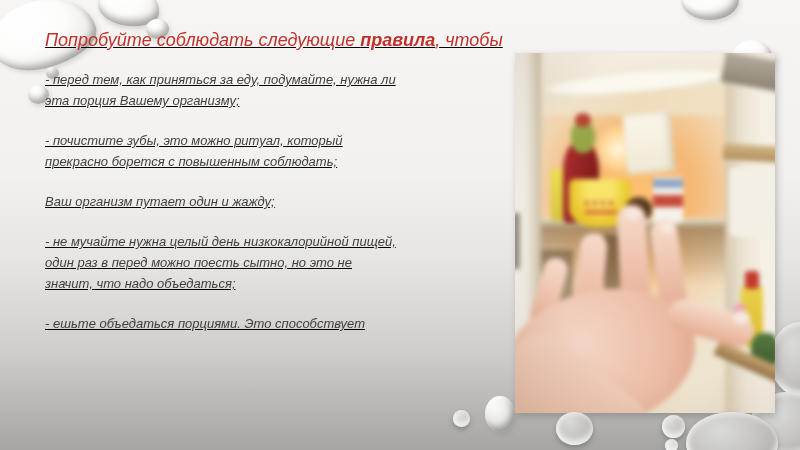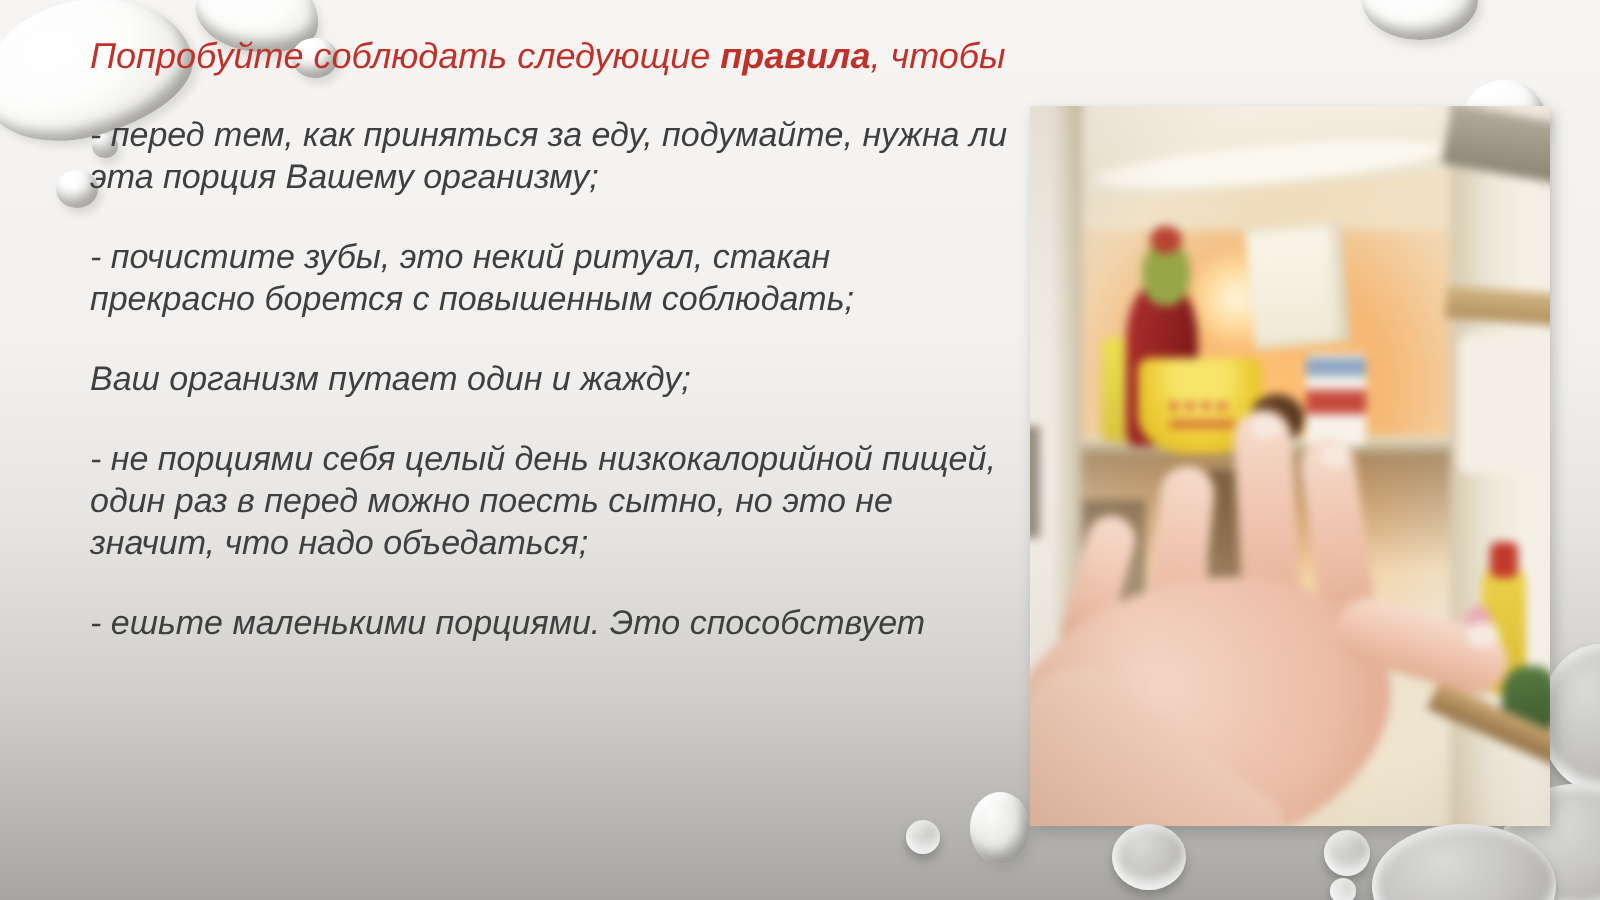--- a/index.html
+++ b/index.html
@@ -31,25 +31,25 @@
   .d8{left:770px;top:322px;width:60px;height:74px;}
   .d9{left:453px;top:410px;width:17px;height:17px;}
   .d10{left:485px;top:396px;width:30px;height:36px;
        background:radial-gradient(ellipse at 35% 30%,#fbfbfa 0%,#e8e8e6 45%,#cfcecc 75%,#bcbbb9 100%);}
   .d11{left:556px;top:412px;width:37px;height:33px;}
   .d12{left:662px;top:415px;width:23px;height:23px;}
   .d13{left:665px;top:439px;width:13px;height:13px;}
   .d14{left:686px;top:412px;width:92px;height:62px;}
   .d15{left:750px;top:392px;width:75px;height:65px;}
   
-  .text-block{position:absolute;left:45px;top:16px;width:460px;z-index:3;font-style:italic;}
+  .text-block{position:absolute;left:45px;top:28px;width:460px;z-index:3;font-style:italic;text-decoration:underline;}
   .heading{margin:0 0 16px 0;font-size:18px;line-height:25px;font-weight:normal;color:#c0312a;}
   .heading .hl{display:block;white-space:nowrap;}
   .heading b{font-weight:bold;}
-  .rule{margin:0 0 19px 0;font-size:17px;line-height:21px;color:#3f3f3f;}
+  .rule{margin:0 0 19px 0;font-size:13px;line-height:21px;color:#3f3f3f;}
   .rule .ln{display:block;white-space:nowrap;}
   
   .photo{position:absolute;left:515px;top:53px;width:260px;height:360px;overflow:hidden;z-index:2;
          box-shadow:2px 3px 7px rgba(70,68,65,.3);background:#e9ddc6;}
   .scene{position:absolute;left:-8px;top:-8px;width:276px;height:376px;filter:blur(2.5px);}
   .scene div{position:absolute;}
   .p-base{left:0;top:0;right:0;bottom:0;background:linear-gradient(115deg,#f1ead9 0%,#efdcbb 35%,#f2e2c6 60%,#eee4d0 80%,#e9dfc9 100%);}
   .p-topedge{left:20px;top:0;width:256px;height:14px;background:#cfc2a8;transform:rotate(-2deg);}
   .p-ceiling{left:16px;top:6px;width:252px;height:52px;background:linear-gradient(#f6f2e7,#ece4d0);transform:rotate(-5deg);transform-origin:left center;}
   .p-ceillight{left:40px;top:28px;width:175px;height:18px;border-radius:50%;background:#fbf8ef;transform:rotate(-5deg);}
@@ -120,33 +120,33 @@
 
   <div class="text-block">
     <h1 class="heading">
       <span class="hl"><span>Попробуйте соблюдать следующие </span><b>правила</b><span>, чтобы</span></span>
     </h1>
     <p class="rule">
       <span class="ln">- перед тем, как приняться за еду, подумайте, нужна ли</span>
       <span class="ln">эта порция Вашему организму;</span>
     </p>
     <p class="rule">
-      <span class="ln">- почистите зубы, это некий ритуал, стакан</span>
+      <span class="ln">- почистите зубы, это можно ритуал, который</span>
       <span class="ln">прекрасно борется с повышенным соблюдать;</span>
     </p>
     <p class="rule">
       <span class="ln">Ваш организм путает один и жажду;</span>
     </p>
     <p class="rule">
-      <span class="ln">- не порциями себя целый день низкокалорийной пищей,</span>
+      <span class="ln">- не мучайте нужна целый день низкокалорийной пищей,</span>
       <span class="ln">один раз в перед можно поесть сытно, но это не</span>
       <span class="ln">значит, что надо объедаться;</span>
     </p>
     <p class="rule">
-      <span class="ln">- ешьте маленькими порциями. Это способствует</span>
+      <span class="ln">- ешьте объедаться порциями. Это способствует</span>
     </p>
   </div>
 
   <div class="photo">
     <div class="scene">
       <div class="p-base"></div>
       <div class="p-topedge"></div>
       <div class="p-ceiling"></div>
       <div class="p-ceillight"></div>
       <div class="p-glow"></div>

